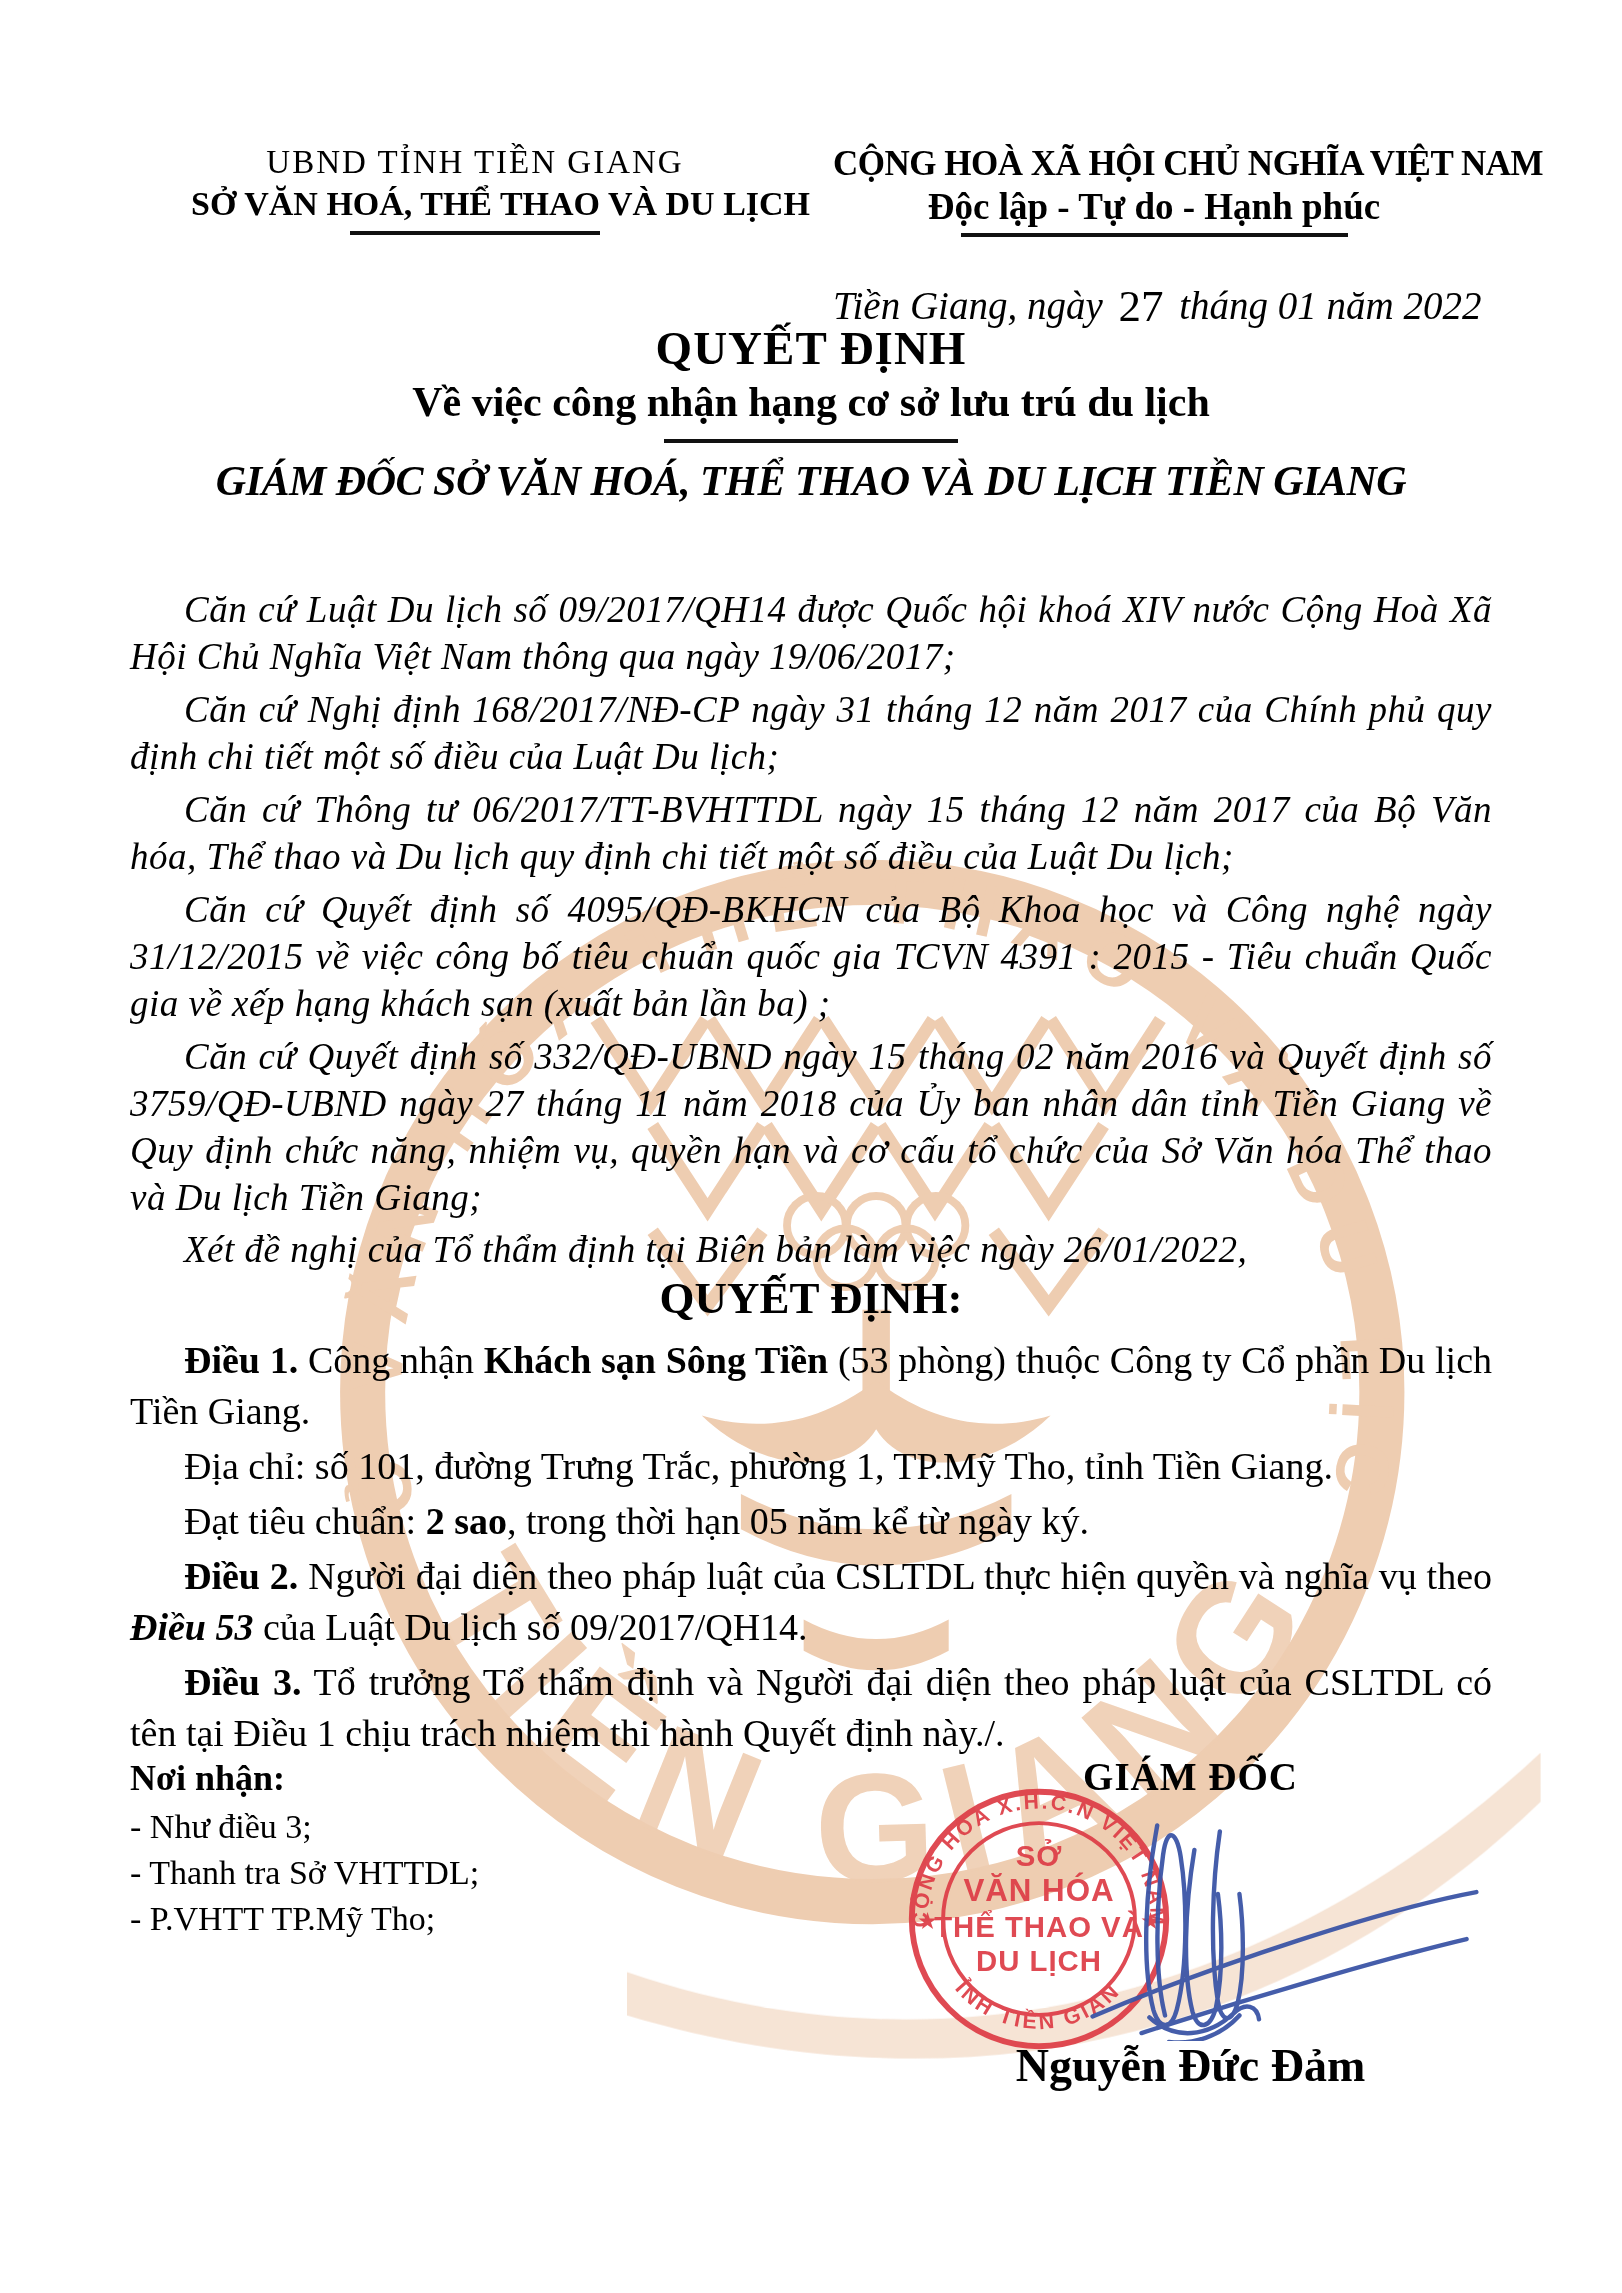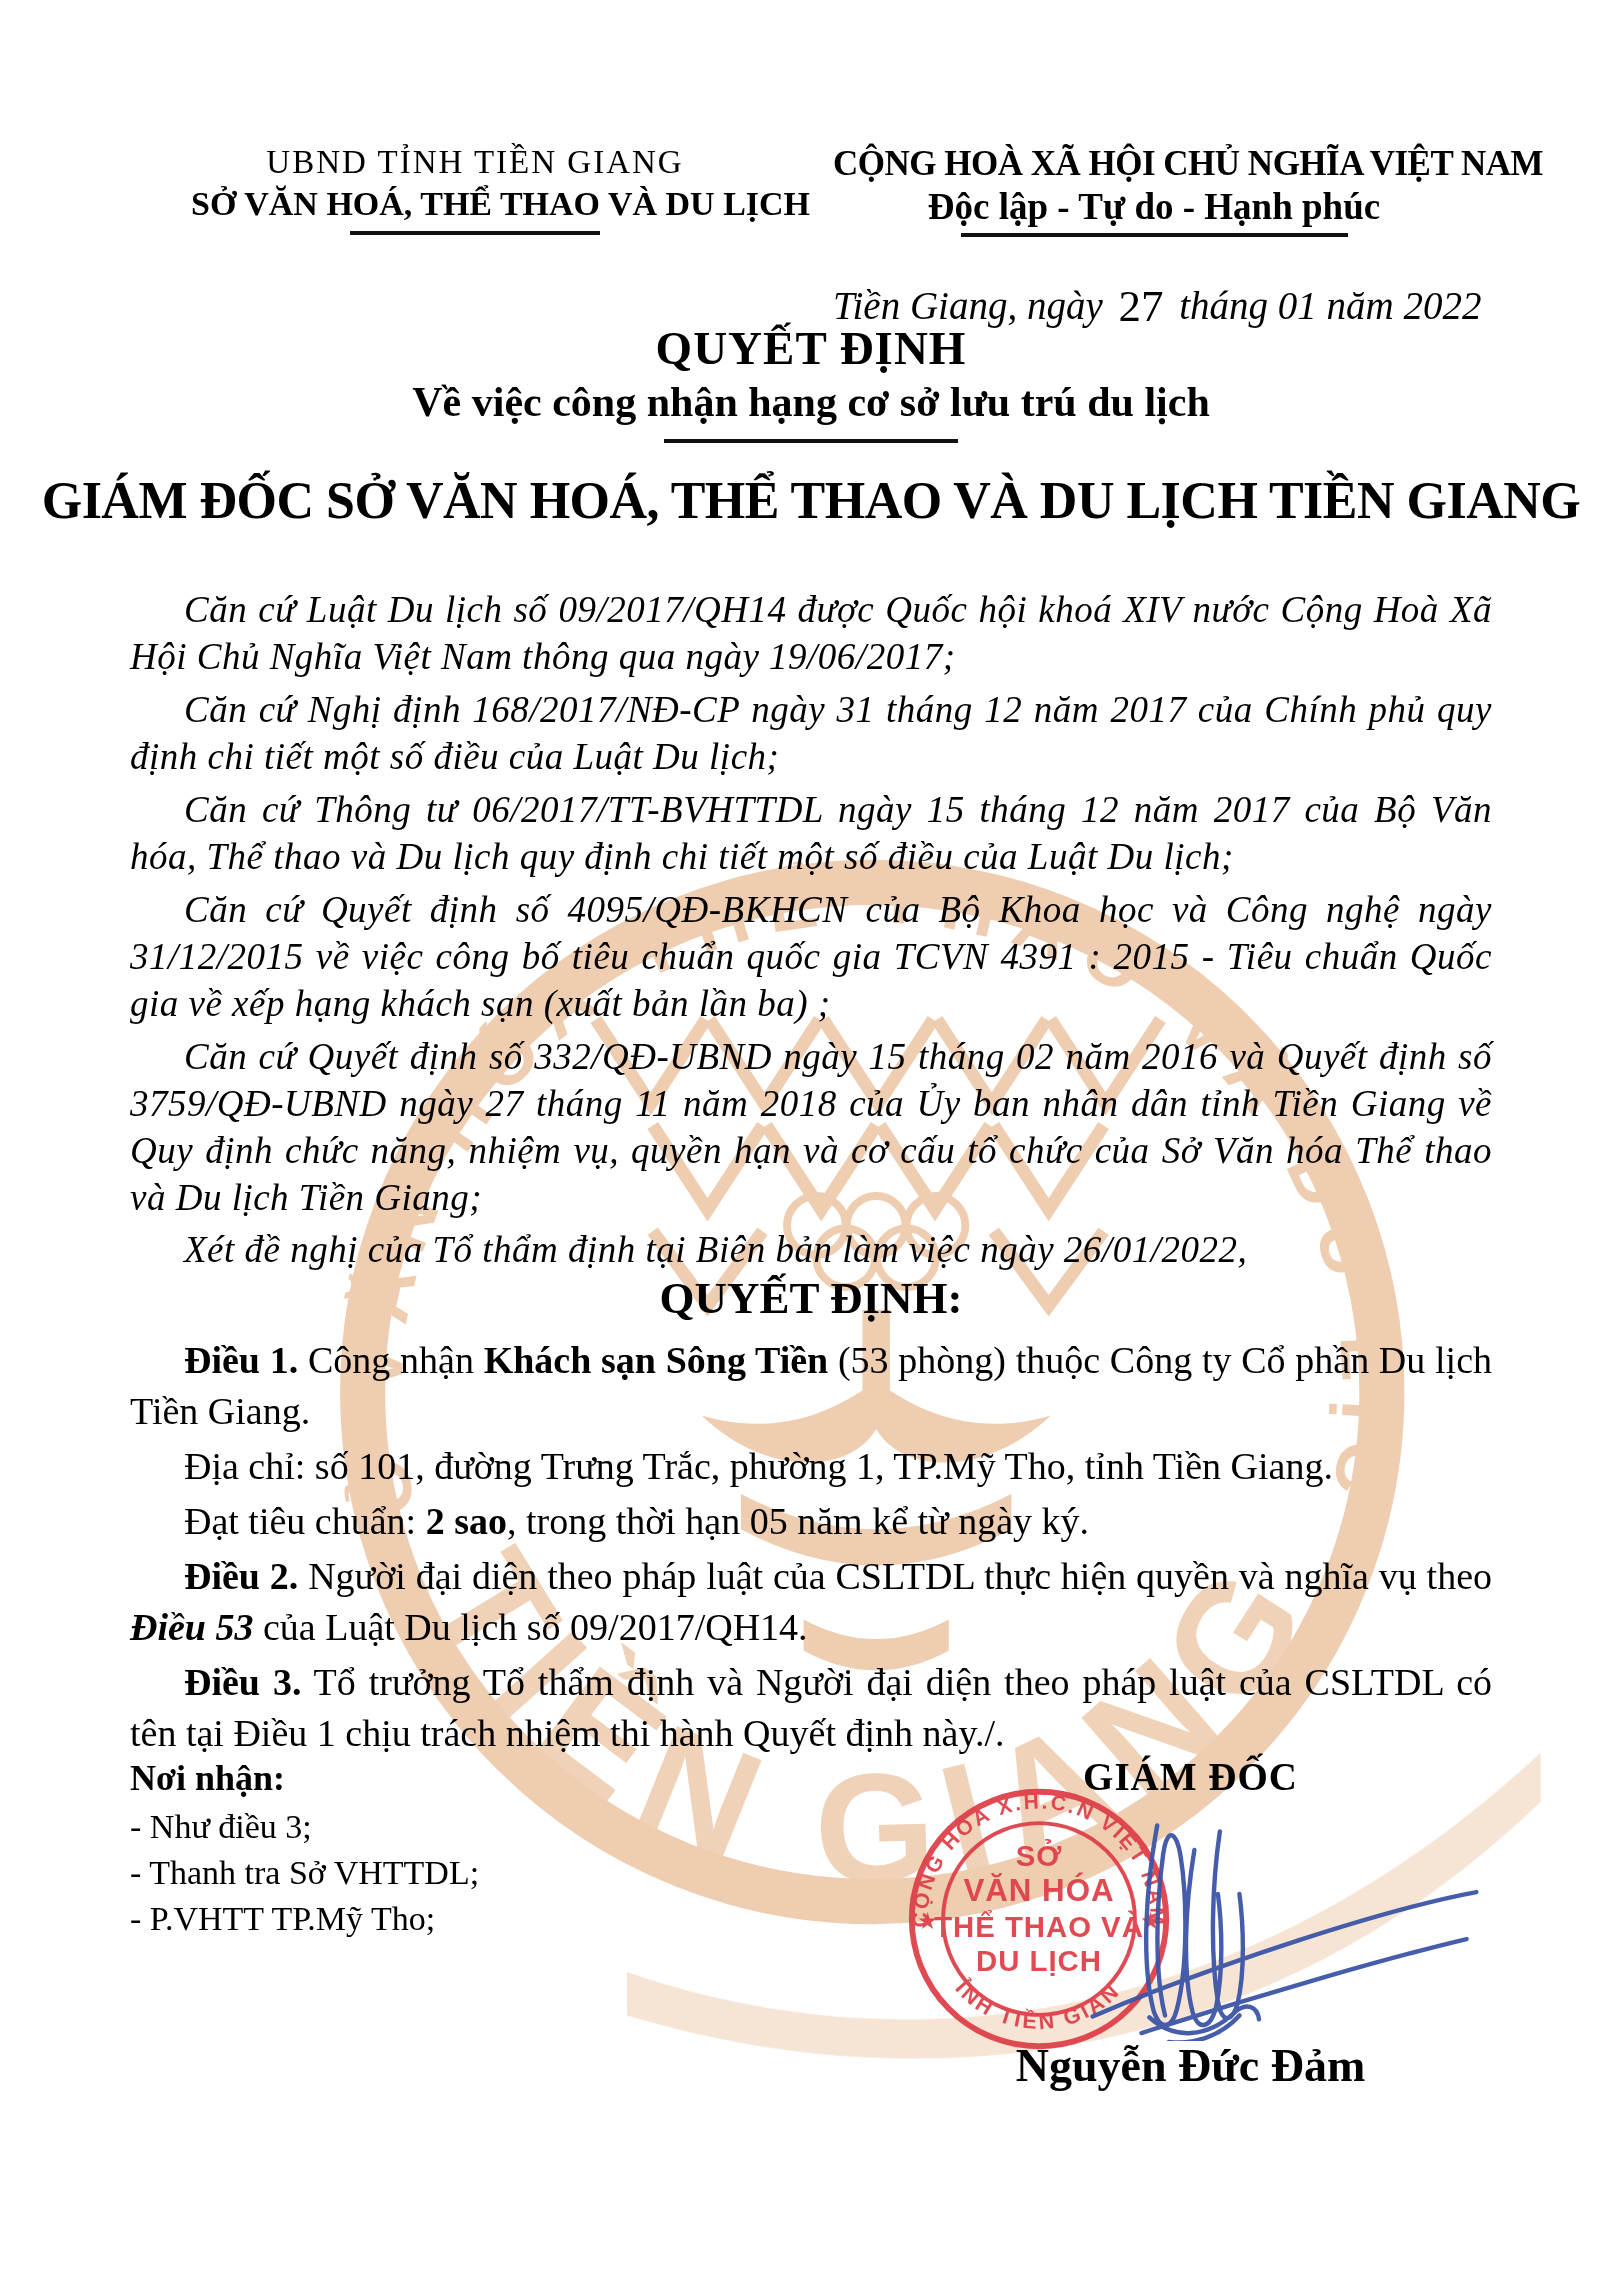--- a/index.html
+++ b/index.html
@@ -21,21 +21,21 @@
   .national-title{font-size:35px;line-height:41px;font-weight:bold;letter-spacing:-0.5px;white-space:nowrap;}
   .motto{font-size:37px;line-height:45px;font-weight:bold;white-space:nowrap;}
   .rule-right{width:387px;margin:3.9px auto 0;}
   .place-date{margin-top:41px;font-size:39px;font-style:italic;white-space:nowrap;}
   .place-date .filled{font-size:45px;font-style:normal;margin:0 15.7px;position:relative;top:2px;}
   
   .title-block{position:absolute;left:0;right:0;top:321px;text-align:center;z-index:2;}
   .doc-type{font-size:47px;line-height:55px;font-weight:bold;letter-spacing:1px;}
   .doc-subject{font-size:42px;line-height:53px;font-weight:bold;}
   .rule-subject{width:294px;margin:9.8px auto 0;}
-  .issuer{margin-top:28px;font-size:52px;font-weight:bold;letter-spacing:-0.5px;white-space:nowrap;}
+  .issuer{margin-top:14px;font-size:42px;font-weight:bold;letter-spacing:-0.5px;white-space:nowrap;font-style:italic;}
   
   .preamble{position:absolute;left:130px;top:586px;width:1362px;z-index:2;}
   .preamble p{margin:0 0 5.9px;font-size:37px;line-height:47px;font-style:italic;
               text-align:justify;text-indent:54px;letter-spacing:0.5px;}
   .decision-heading{position:absolute;left:0;right:0;top:1272px;text-align:center;
               font-size:45px;font-weight:bold;z-index:2;}
   .articles{position:absolute;left:130px;top:1335px;width:1362px;z-index:2;}
   .articles p{margin:0 0 3.9px;font-size:38px;line-height:51px;text-align:justify;text-indent:54px;}
   .b{font-weight:bold;}
   .bi{font-weight:bold;font-style:italic;}

